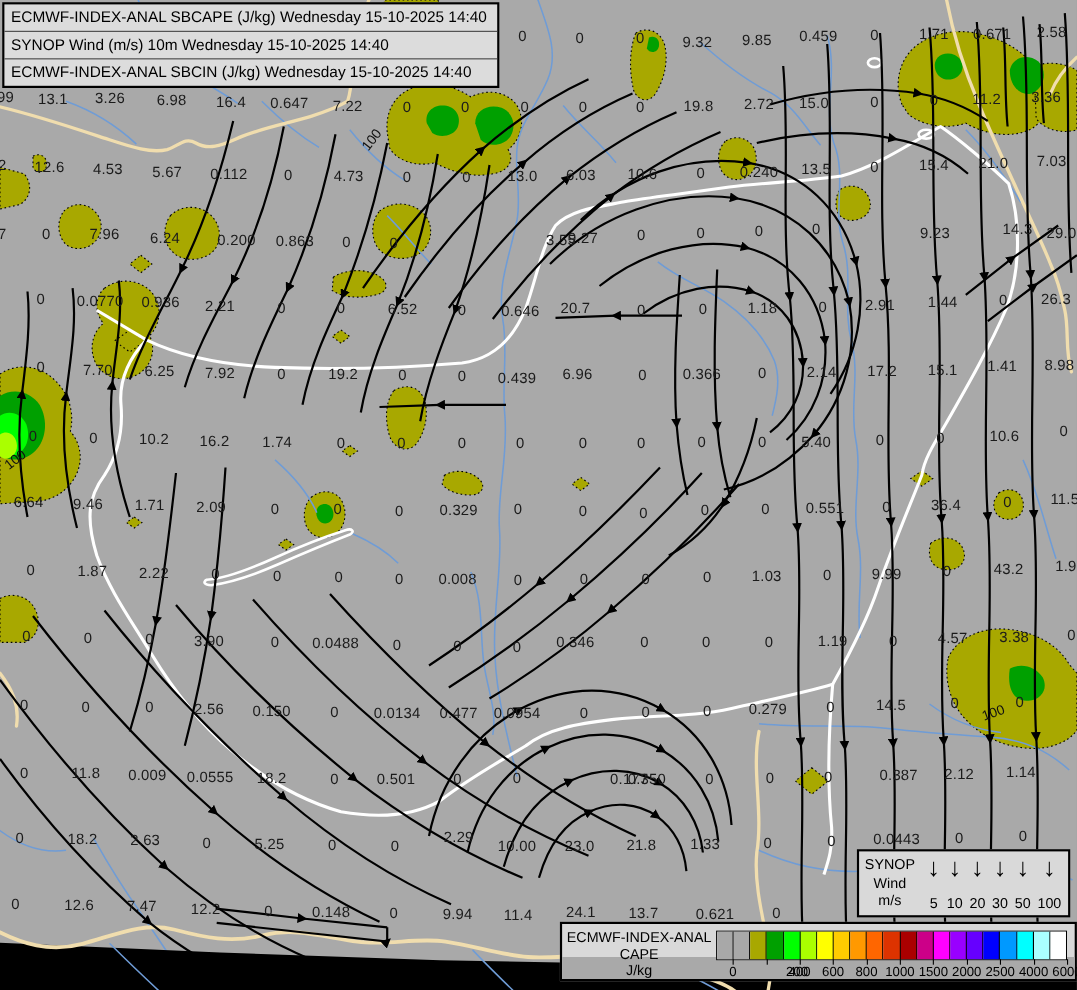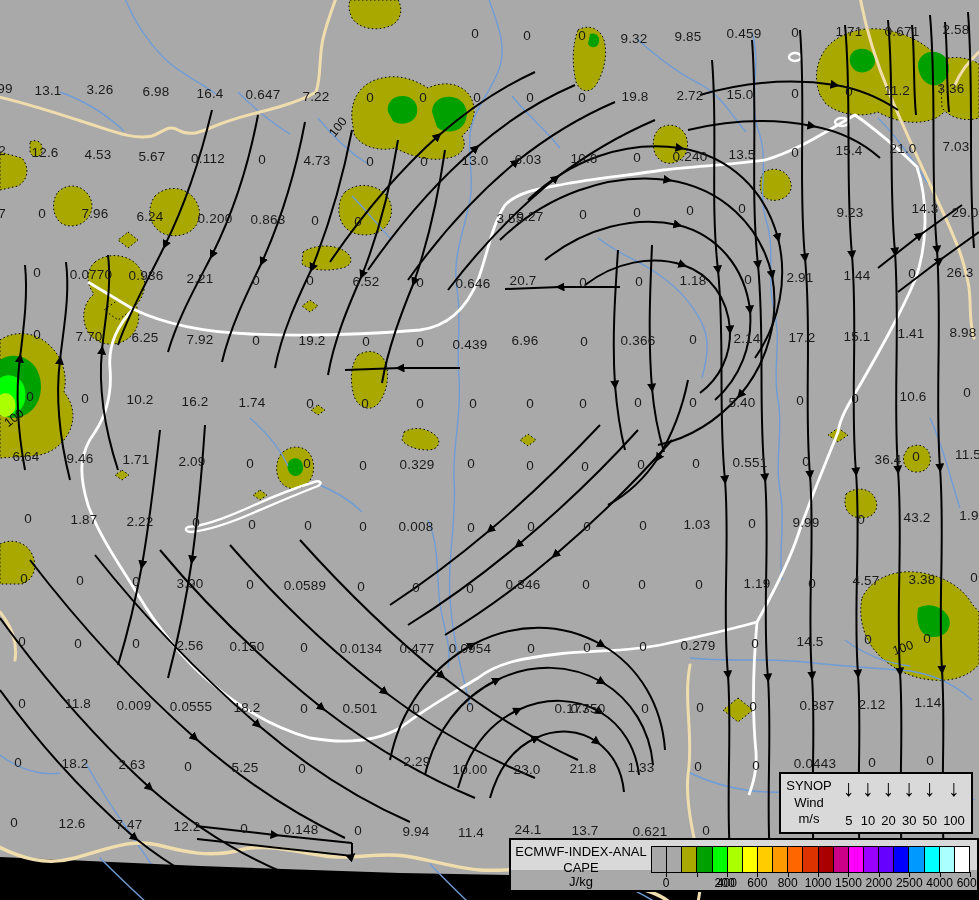--- a/index.html
+++ b/index.html
@@ -356,21 +356,21 @@
       <span class="mv" style="left: 307px; top: 463px;">0</span>
       <span class="mv" style="left: 363px; top: 465px;">0</span>
       <span class="mv" style="left: 417px; top: 464px;">0.329</span>
       <span class="mv" style="left: 471px; top: 463px;">0</span>
       <span class="mv" style="left: 530px; top: 465px;">0</span>
       <span class="mv" style="left: 585px; top: 466px;">0</span>
       <span class="mv" style="left: 641px; top: 464px;">0</span>
       <span class="mv" style="left: 696px; top: 463px;">0</span>
       <span class="mv" style="left: 750px; top: 462px;">0.551</span>
       <span class="mv" style="left: 806px; top: 461px;">0</span>
-      <span class="mv" style="left: 860px; top: 459px; margin-left: 28px;">36.4</span>
+      <span class="mv" style="left: 860px; top: 459px;">36.4</span>
       <span class="mv" style="left: 916px; top: 456px;">0</span>
       <span class="mv" style="left: 968px; top: 454px;">11.5</span>
       <span class="mv" style="left: 28px; top: 518px;">0</span>
       <span class="mv" style="left: 84px; top: 519px;">1.87</span>
       <span class="mv" style="left: 140px; top: 521px;">2.22</span>
       <span class="mv" style="left: 196px; top: 522px;">0</span>
       <span class="mv" style="left: 252px; top: 524px;">0</span>
       <span class="mv" style="left: 308px; top: 525px;">0</span>
       <span class="mv" style="left: 363px; top: 526px;">0</span>
       <span class="mv" style="left: 416px; top: 526px;">0.008</span>
@@ -382,21 +382,21 @@
       <span class="mv" style="left: 752px; top: 523px;">0</span>
       <span class="mv" style="left: 806px; top: 522px;">9.99</span>
       <span class="mv" style="left: 861px; top: 519px;">0</span>
       <span class="mv" style="left: 917px; top: 517px;">43.2</span>
       <span class="mv" style="left: 969px; top: 515px;">1.9</span>
       <span class="mv" style="left: 24px; top: 578px;">0</span>
       <span class="mv" style="left: 80px; top: 580px;">0</span>
       <span class="mv" style="left: 136px; top: 581px;">0</span>
       <span class="mv" style="left: 190px; top: 583px;">3.90</span>
       <span class="mv" style="left: 250px; top: 584px;">0</span>
-      <span class="mv" style="left: 305px; top: 585px;">0.0589</span>
+      <span class="mv" style="left: 305px; top: 585px;">0.0488</span>
       <span class="mv" style="left: 361px; top: 586px;">0</span>
       <span class="mv" style="left: 416px; top: 587px;">0</span>
       <span class="mv" style="left: 470px; top: 588px;">0</span>
       <span class="mv" style="left: 523px; top: 584px;">0.346</span>
       <span class="mv" style="left: 586px; top: 584px;">0</span>
       <span class="mv" style="left: 642px; top: 584px;">0</span>
       <span class="mv" style="left: 699px; top: 584px;">0</span>
       <span class="mv" style="left: 757px; top: 583px;">1.19</span>
       <span class="mv" style="left: 812px; top: 583px;">0</span>
       <span class="mv" style="left: 866px; top: 580px;">4.57</span>
@@ -464,20 +464,25 @@
       <span class="mv" style="left: 471px; top: 832px;">11.4</span>
       <span class="mv" style="left: 528px; top: 829px;">24.1</span>
       <span class="mv" style="left: 585px; top: 830px;">13.7</span>
       <span class="mv" style="left: 650px; top: 831px;">0.621</span>
       <span class="mv" style="left: 706px; top: 830px;">0</span>
       <span class="contour-label" style="left: 338px; top: 127px; transform: translate(-50%, -50%) rotate(-52deg);">100</span>
       <span class="contour-label" style="left: 14px; top: 418px; transform: translate(-50%, -50%) rotate(-38deg);">100</span>
       <span class="contour-label" style="left: 903px; top: 648px; transform: translate(-50%, -50%) rotate(-20deg);">100</span>
     </div>
 
+  <div class="titlebox">
+    <div class="titlerow">ECMWF-INDEX-ANAL SBCAPE (J/kg) Wednesday 15-10-2025 14:40</div>
+    <div class="titlerow">SYNOP Wind (m/s) 10m Wednesday 15-10-2025 14:40</div>
+    <div class="titlerow">ECMWF-INDEX-ANAL SBCIN (J/kg) Wednesday 15-10-2025 14:40</div>
+  </div>
 
   <div class="windbox">
     <div class="windtitle">
       <span>SYNOP</span>
       <span>Wind</span>
       <span>m/s</span>
     </div>
     <div class="wind-cols">
         <div class="wcol">
           <span class="warrow">↓</span>

